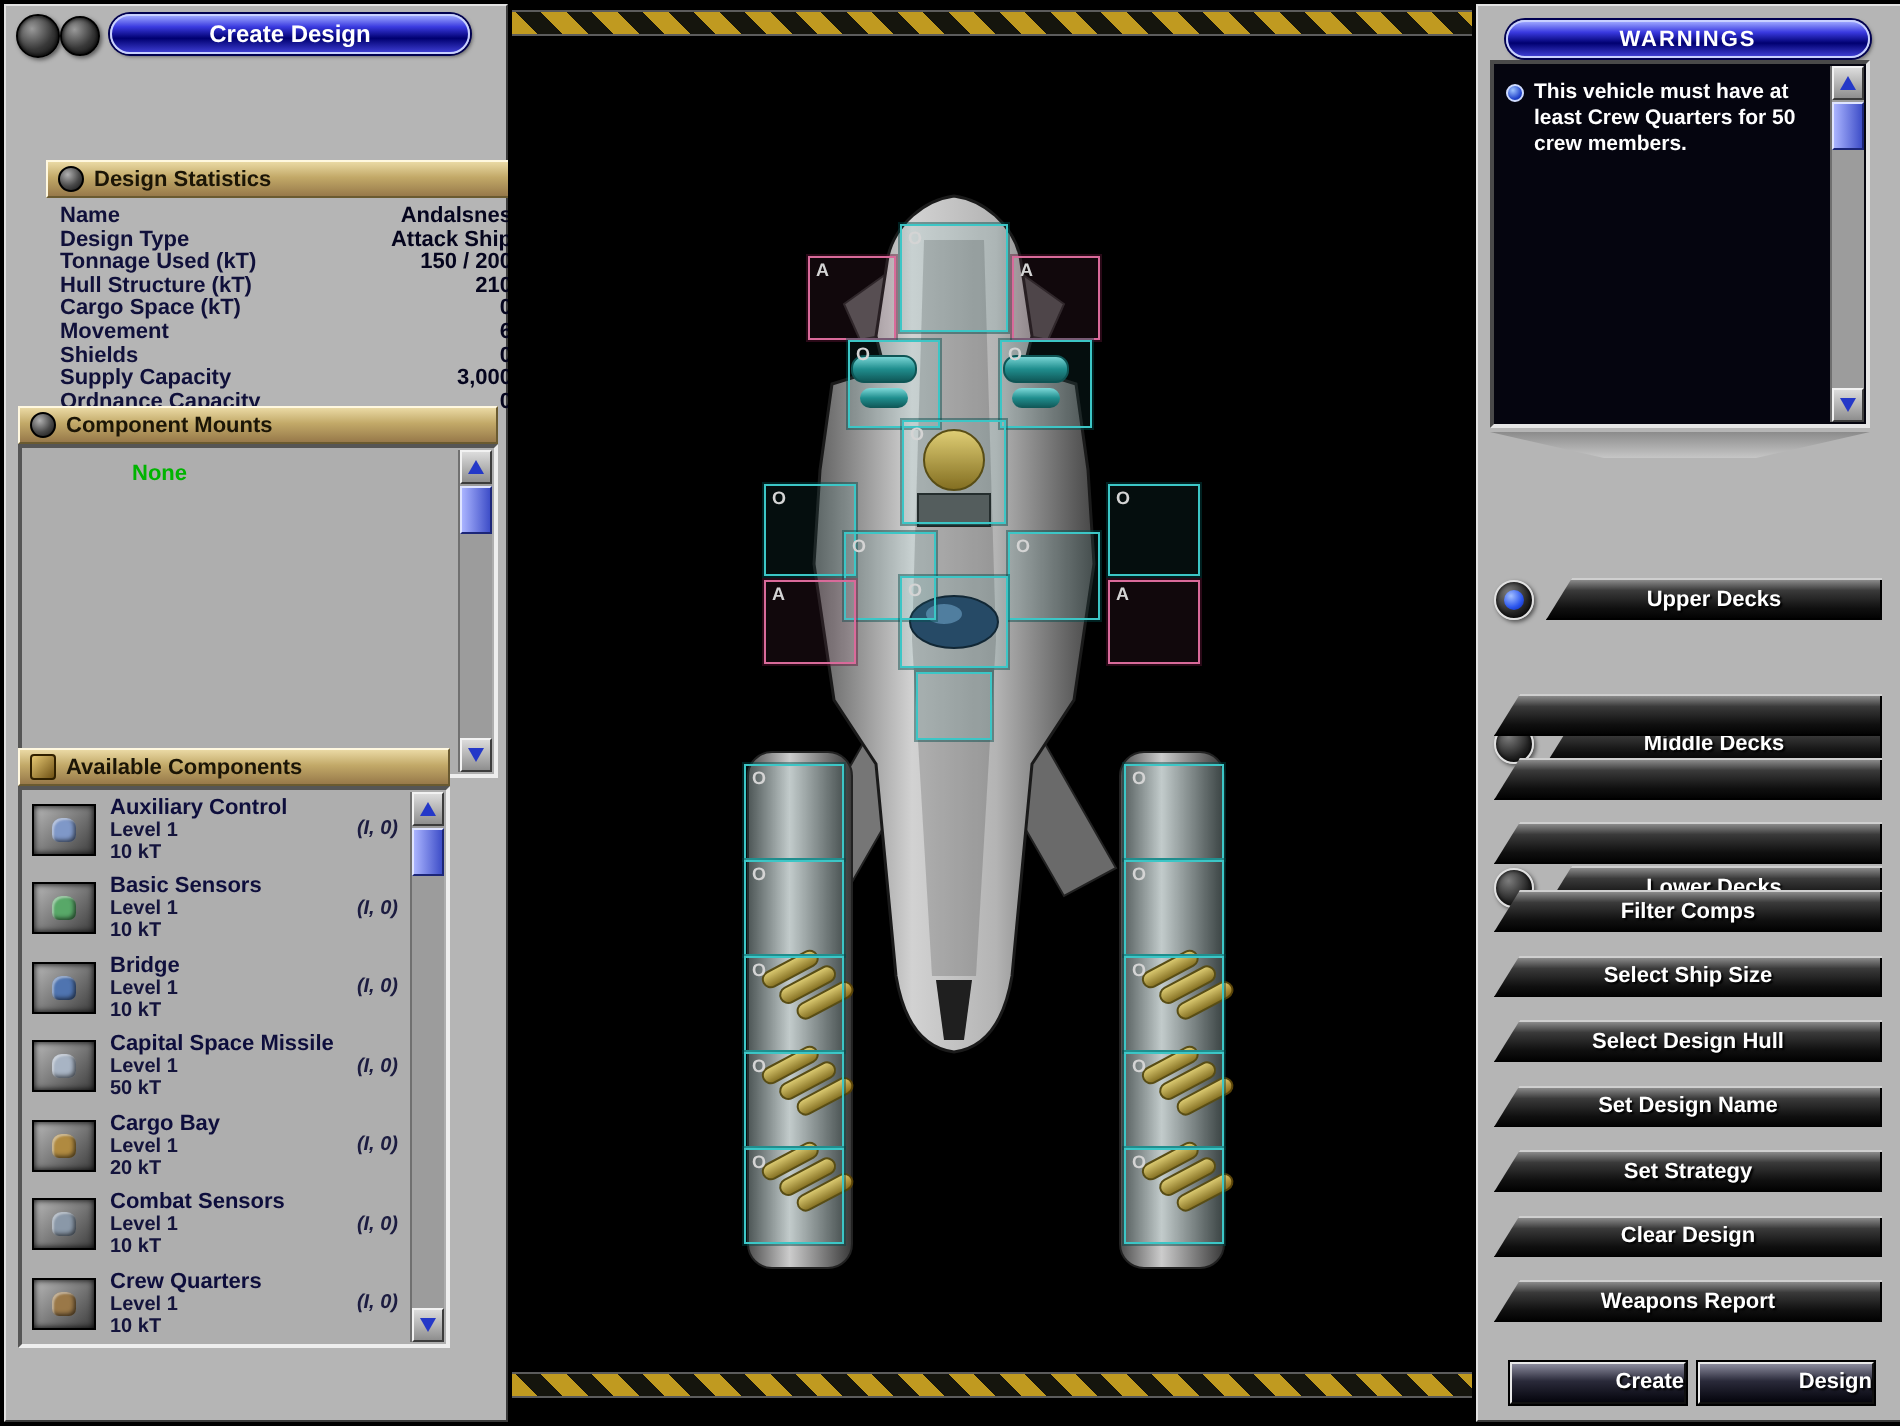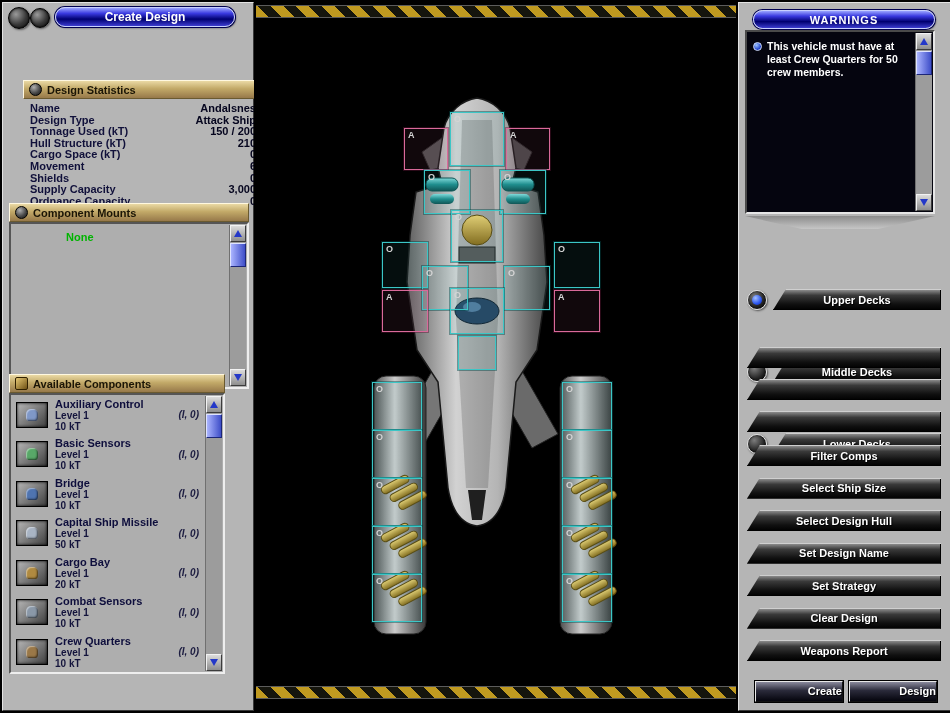--- a/index.html
+++ b/index.html
@@ -262,21 +262,21 @@
               <div class="comp-text">
                 <div class="comp-name">Bridge</div>
                 <div class="comp-sub">Level 1</div>
                 <div class="comp-sub">10 kT</div>
               </div>
               <div class="comp-info">(I, 0)</div>
             </div>
             <div class="comp-row">
               <div class="comp-icon" style="--accent: #a8b4c4;"></div>
               <div class="comp-text">
-                <div class="comp-name">Capital Ship Missile</div>
+                <div class="comp-name">Capital Space Missile</div>
                 <div class="comp-sub">Level 1</div>
                 <div class="comp-sub">50 kT</div>
               </div>
               <div class="comp-info">(I, 0)</div>
             </div>
             <div class="comp-row">
               <div class="comp-icon" style="--accent: #b08a40;"></div>
               <div class="comp-text">
                 <div class="comp-name">Cargo Bay</div>
                 <div class="comp-sub">Level 1</div>

